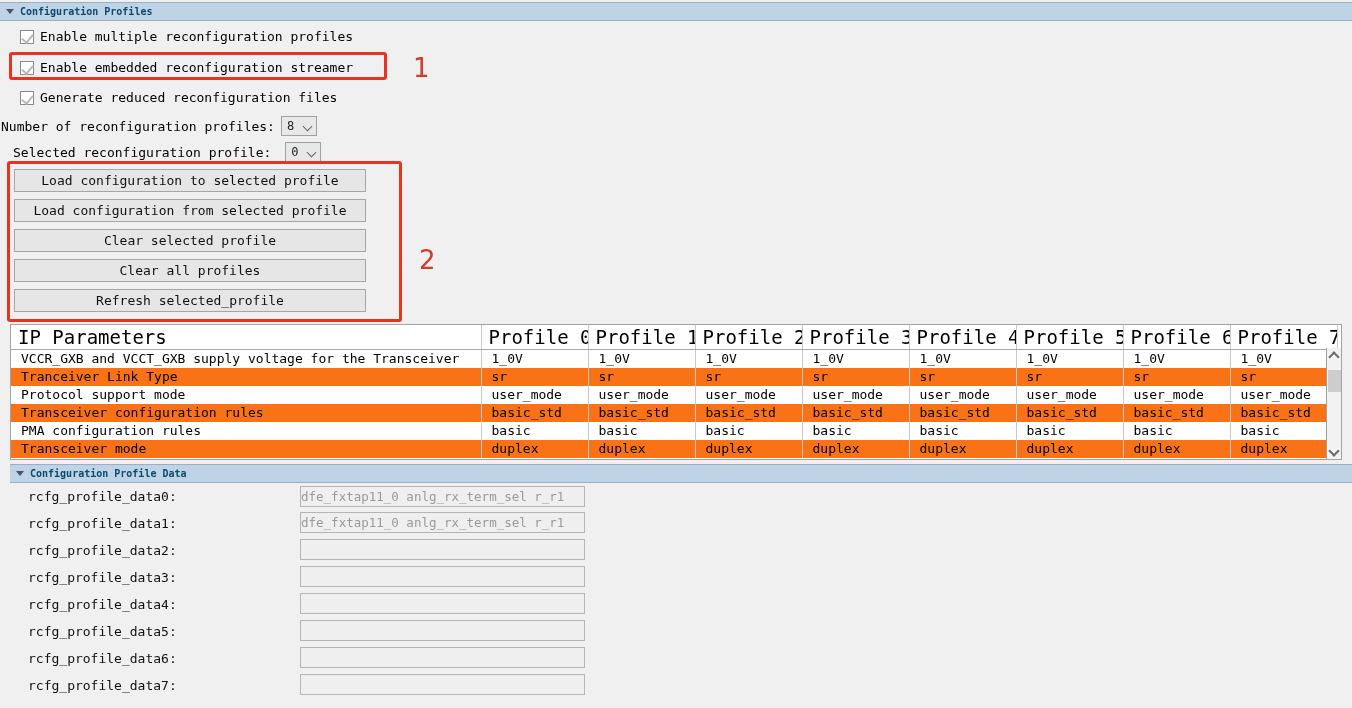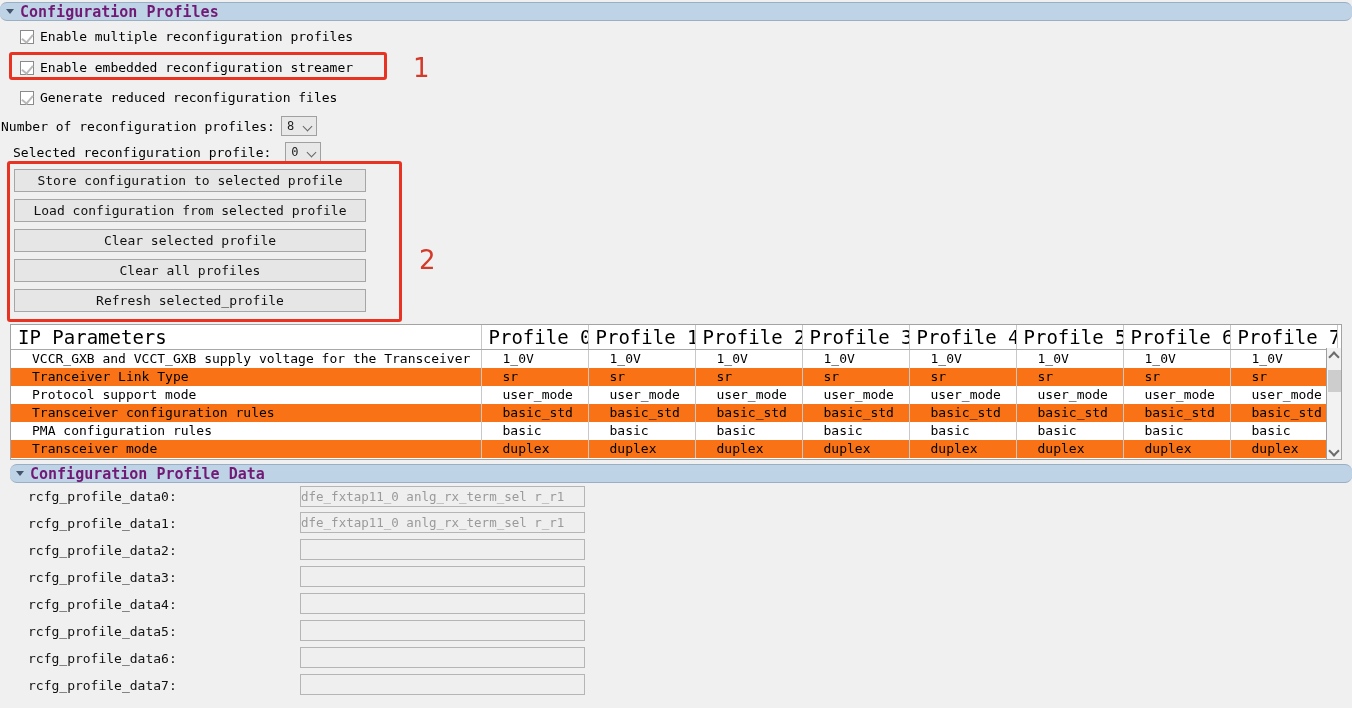--- a/index.html
+++ b/index.html
@@ -13,24 +13,23 @@
   #root { position: relative; width: 1352px; height: 708px; background:#f0f0f0; }
 
   
   .group-header {
     position: absolute;
     background: #bfd3e6;
     border-top: 1px solid #9aaec4;
     border-bottom: 1px solid #9aaec4;
     display: flex; align-items: center;
     font-weight: bold;
-    font-size: 15px;
-    color: #701a75;
+    font-size: 10px;
+    color: #0c4a6e;
     letter-spacing: 0px;
-    border-radius: 7px;
   }
   .tri {
     width: 0; height: 0;
     border-left: 4px solid transparent;
     border-right: 4px solid transparent;
     border-top: 5px solid #44546a;
     margin-left: 6px; margin-right: 6px;
     flex: none;
   }
 
@@ -129,21 +128,21 @@
     text-align: left;
     padding-left: 7px;
     color: #000;
     white-space: nowrap;
     overflow: hidden;
   }
   table.grid td {
     height: 18px;
     border-right: 1px solid #c8c8c8;
     font-size: 13px;
-    padding-left: 21px;
+    padding-left: 10px;
     color: #000;
     white-space: nowrap;
     overflow: hidden;
   }
   table.grid tr.odd td { background: #ffffff; }
   table.grid tr.even td { background: #f97316; }
   td.param { padding-left: 5px; }
 
   
   #vscroll {
@@ -214,21 +213,21 @@
   </div>
 
   <div class="droprow" style="left:13px; top:142px;">
     <span class="lbl">Selected reconfiguration profile:</span>
     <span class="combo" style="margin-left:14px;">
       <span class="val">0</span>
       <span class="chev"></span>
     </span>
   </div>
 
-  <div class="btn" style="top:169px;">Store configuration to selected profile</div>
+  <div class="btn" style="top:169px;">Load configuration to selected profile</div>
   <div class="btn" style="top:199px;">Load configuration from selected profile</div>
   <div class="btn" style="top:229px;">Clear selected profile</div>
   <div class="btn" style="top:259px;">Clear all profiles</div>
   <div class="btn" style="top:289px;">Refresh selected_profile</div>
 
   <div class="anno-box" style="left:9px; top:52px; width:378px; height:28px;"></div>
   <div class="anno-num" style="left:413px; top:53px;">1</div>
 
   <div class="anno-box" style="left:7px; top:161px; width:395px; height:161px;"></div>
   <div class="anno-num" style="left:419px; top:245px;">2</div>

